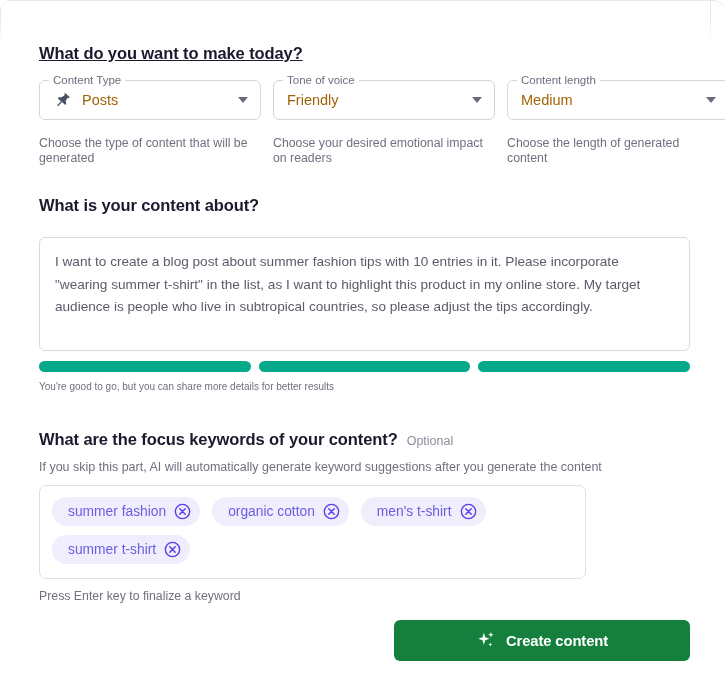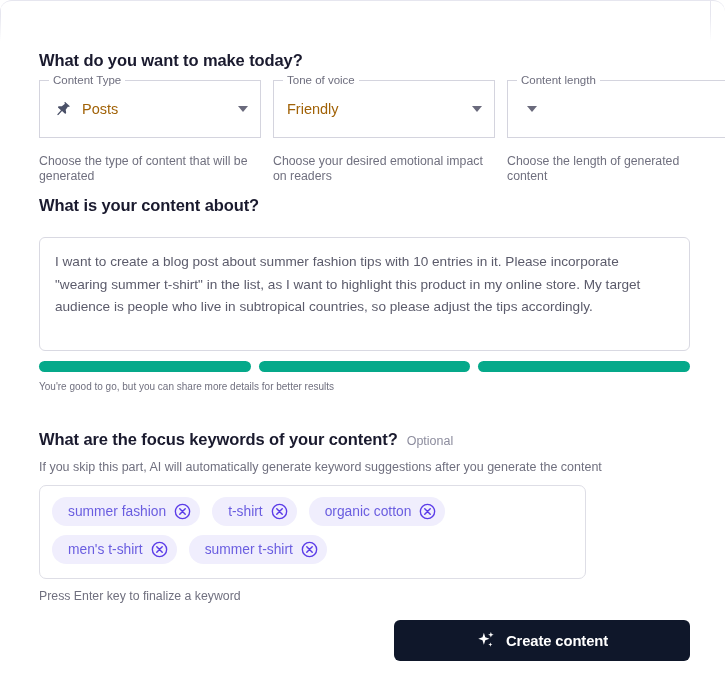--- a/index.html
+++ b/index.html
@@ -66,23 +66,23 @@
   .selects-row {
     position: absolute;
     top: 79px;
     left: 0;
     display: flex;
     gap: 12px;
   }
   .select-group { width: 222px; }
   .select-box {
     position: relative;
-    height: 58px;
+    height: 40px;
     border: 1px solid #d4d4de;
-    border-radius: 0;
+    border-radius: 6px;
     background: #fff;
     display: flex;
     align-items: center;
     padding: 0 12px 0 13px;
   }
   .select-legend {
     position: absolute;
     top: -7px;
     left: 9px;
     background: #ffffff;
@@ -202,21 +202,21 @@
     color: #70707f;
   }
 
   
   .create-btn {
     position: absolute;
     top: 619px;
     left: 355px;
     width: 296px;
     height: 41px;
-    background: #0f172a;
+    background: #15803d;
     border: none;
     border-radius: 6px;
     color: #ffffff;
     font-family: "Liberation Sans", sans-serif;
     font-size: 14.8px;
     font-weight: bold;
     letter-spacing: -0.1px;
     display: flex;
     align-items: center;
     justify-content: center;
@@ -224,21 +224,21 @@
     cursor: pointer;
   }
   .sparkle-icon { width: 21px; height: 21px; display: block; }
 </style>
 </head>
 <body>
 
 <div class="page-card">
   <div class="inner">
 
-    <h2 class="section-title" style="position:absolute;top:50px;left:0;">What do you want to make today?</h2>
+    <h2 class="section-title" style="position:absolute;top:43px;left:0;text-decoration:underline;">What do you want to make today?</h2>
 
     <div class="selects-row">
 
       <div class="select-group">
         <div class="select-box">
           <span class="select-legend">Content Type</span>
           <svg class="pin-icon" viewBox="0 0 24 24">
             <g transform="rotate(42 12 12)">
               <path d="M9 2.6h6.2c.5 0 .9.4.9.9s-.4.9-.9.9h-.6l.7 5.2 2.6 2.1c.4.3.6.8.6 1.3 0 .5-.4.9-.9.9h-4.7v6.4c0 .6-.4 1.1-.9 1.1s-.9-.5-.9-1.1v-6.4H6.4c-.5 0-.9-.4-.9-.9 0-.5.2-1 .6-1.3l2.6-2.1.7-5.2h-.6c-.5 0-.9-.4-.9-.9s.4-.9.9-.9z" fill="#4b5168"></path>
             </g>
@@ -254,20 +254,21 @@
           <span class="select-legend">Tone of voice</span>
           <span class="select-value">Friendly</span>
           <span class="caret"></span>
         </div>
         <div class="select-help">Choose your desired emotional impact on readers</div>
       </div>
 
       <div class="select-group">
         <div class="select-box">
           <span class="select-legend">Content length</span>
+          <span class="select-value">Medium</span>
           <span class="caret"></span>
         </div>
         <div class="select-help">Choose the length of generated content</div>
       </div>
 
     </div>
 
     <h2 class="section-title about-title">What is your content about?</h2>
 
     <div class="textarea-box">
@@ -291,27 +292,20 @@
     <div class="kw-box">
 
       <span class="chip">
         <span class="chip-label">summer fashion</span>
         <svg class="chip-x" viewBox="0 0 20 20">
           <circle cx="10" cy="10" r="8.4" fill="none" stroke="#5b3ce8" stroke-width="1.6"></circle>
           <path d="M6.8 6.8 L13.2 13.2 M13.2 6.8 L6.8 13.2" stroke="#5b3ce8" stroke-width="1.7" stroke-linecap="round"></path>
         </svg>
       </span>
 
-      <span class="chip">
-        <span class="chip-label">t-shirt</span>
-        <svg class="chip-x" viewBox="0 0 20 20">
-          <circle cx="10" cy="10" r="8.4" fill="none" stroke="#5b3ce8" stroke-width="1.6"></circle>
-          <path d="M6.8 6.8 L13.2 13.2 M13.2 6.8 L6.8 13.2" stroke="#5b3ce8" stroke-width="1.7" stroke-linecap="round"></path>
-        </svg>
-      </span>
 
       <span class="chip">
         <span class="chip-label">organic cotton</span>
         <svg class="chip-x" viewBox="0 0 20 20">
           <circle cx="10" cy="10" r="8.4" fill="none" stroke="#5b3ce8" stroke-width="1.6"></circle>
           <path d="M6.8 6.8 L13.2 13.2 M13.2 6.8 L6.8 13.2" stroke="#5b3ce8" stroke-width="1.7" stroke-linecap="round"></path>
         </svg>
       </span>
 
       <span class="chip">

